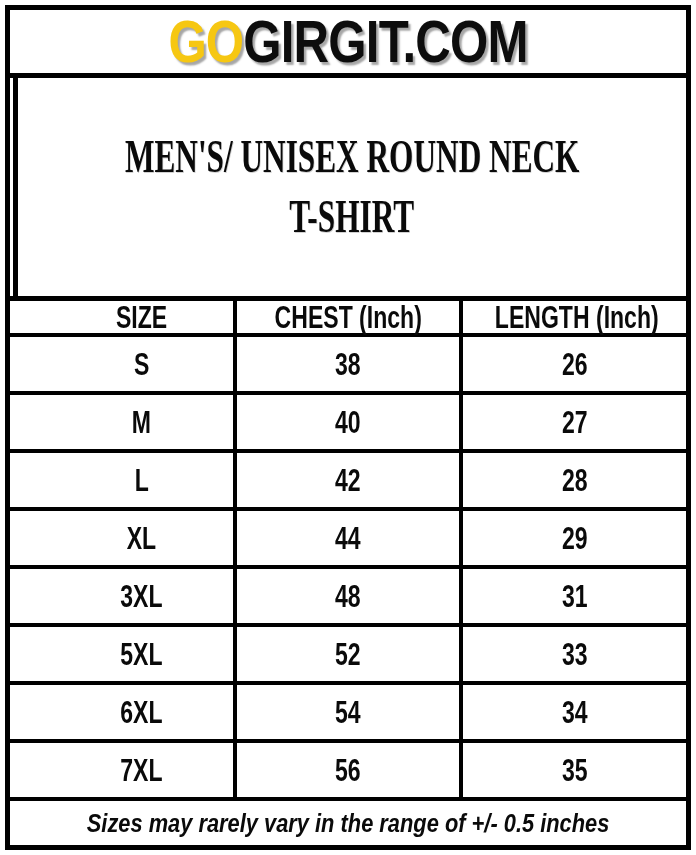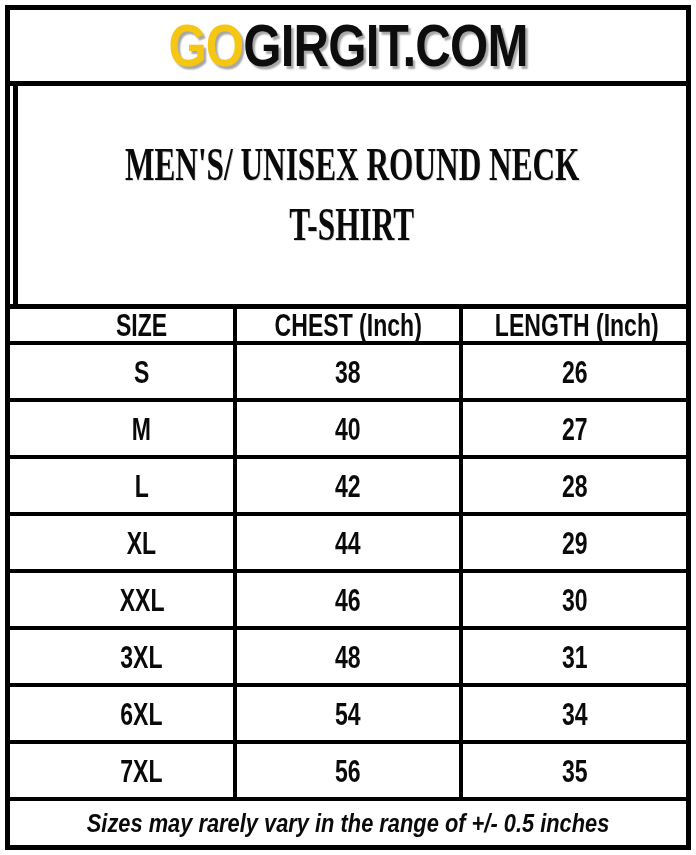--- a/index.html
+++ b/index.html
@@ -12,21 +12,21 @@
   }
   .sheet { position: relative; width: 696px; height: 855px; background: var(--background, #fff); }
   .frame {
     position: absolute; left: 5px; top: 5px;
     width: 686px; height: 845px;
     border: 5px solid var(--border, #000);
     display: flex; flex-direction: column;
     background: #fff;
   }
   
-  .brand-band { height: 76px; border-bottom: 5px solid var(--border, #000); display: flex; align-items: center; justify-content: center; }
+  .brand-band { height: 68px; border-bottom: 5px solid var(--border, #000); display: flex; align-items: center; justify-content: center; }
   .brand {
     display: inline-block; white-space: nowrap; line-height: 1;
     font-size: 60px; font-weight: bold; letter-spacing: -1px;
     transform: scaleX(0.82); transform-origin: 50% 50%;
     text-shadow: 3px 3px 2px rgba(0,0,0,0.35);
   }
   .brand-go { color: var(--accent-yellow, #F6C712); }
   .brand-rest { color: #0d0d0d; }
   
   .middle-band { height: 223px; border-bottom: 5px solid var(--border, #000); display: flex; }
@@ -141,28 +141,28 @@
             <td><span class="cellv">L</span></td>
             <td><span class="cellv">42</span></td>
             <td><span class="cellv">28</span></td>
           </tr>
           <tr>
             <td><span class="cellv">XL</span></td>
             <td><span class="cellv">44</span></td>
             <td><span class="cellv">29</span></td>
           </tr>
           <tr>
-            <td><span class="cellv">XXL</span></td>
-            <td><span class="cellv">46</span></td>
-            <td><span class="cellv">30</span></td>
-          </tr>
-          <tr>
             <td><span class="cellv">3XL</span></td>
             <td><span class="cellv">48</span></td>
             <td><span class="cellv">31</span></td>
+          </tr>
+          <tr>
+            <td><span class="cellv">5XL</span></td>
+            <td><span class="cellv">52</span></td>
+            <td><span class="cellv">33</span></td>
           </tr>
           <tr>
             <td><span class="cellv">6XL</span></td>
             <td><span class="cellv">54</span></td>
             <td><span class="cellv">34</span></td>
           </tr>
           <tr>
             <td><span class="cellv">7XL</span></td>
             <td><span class="cellv">56</span></td>
             <td><span class="cellv">35</span></td>

